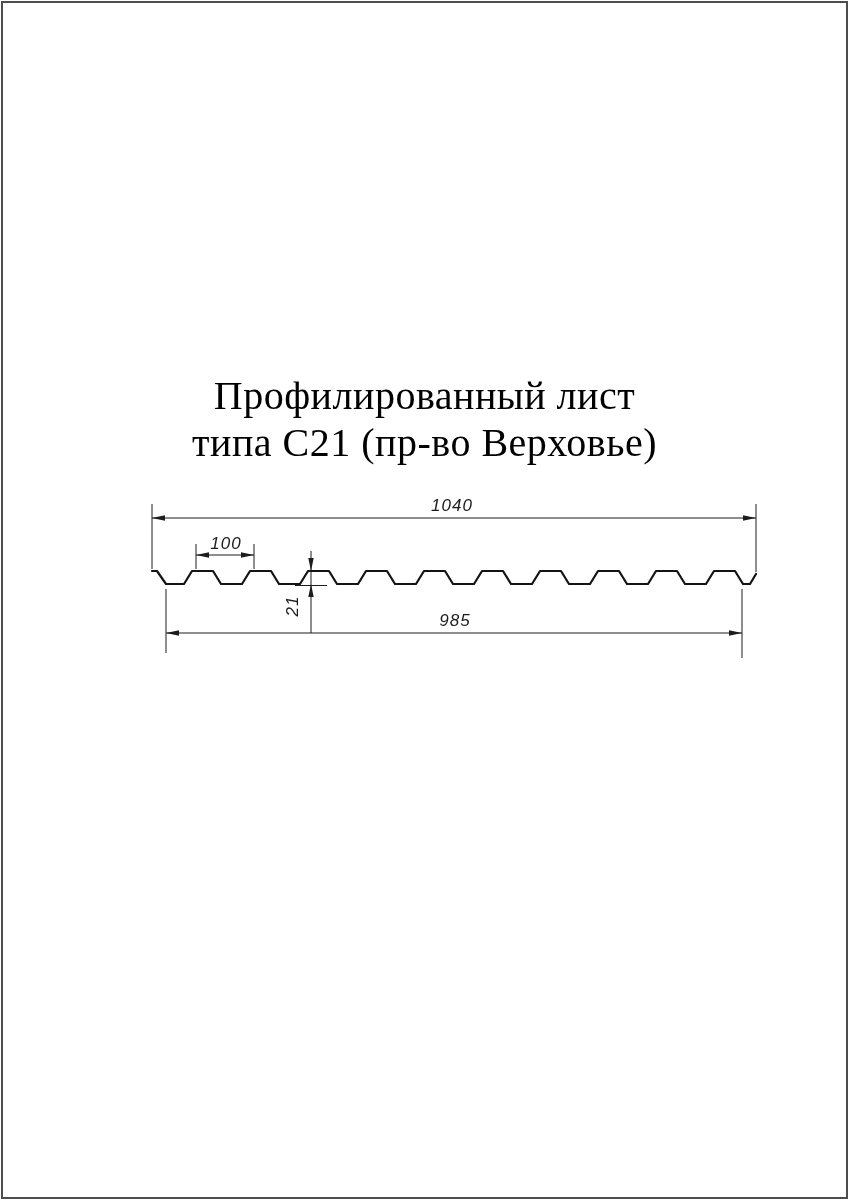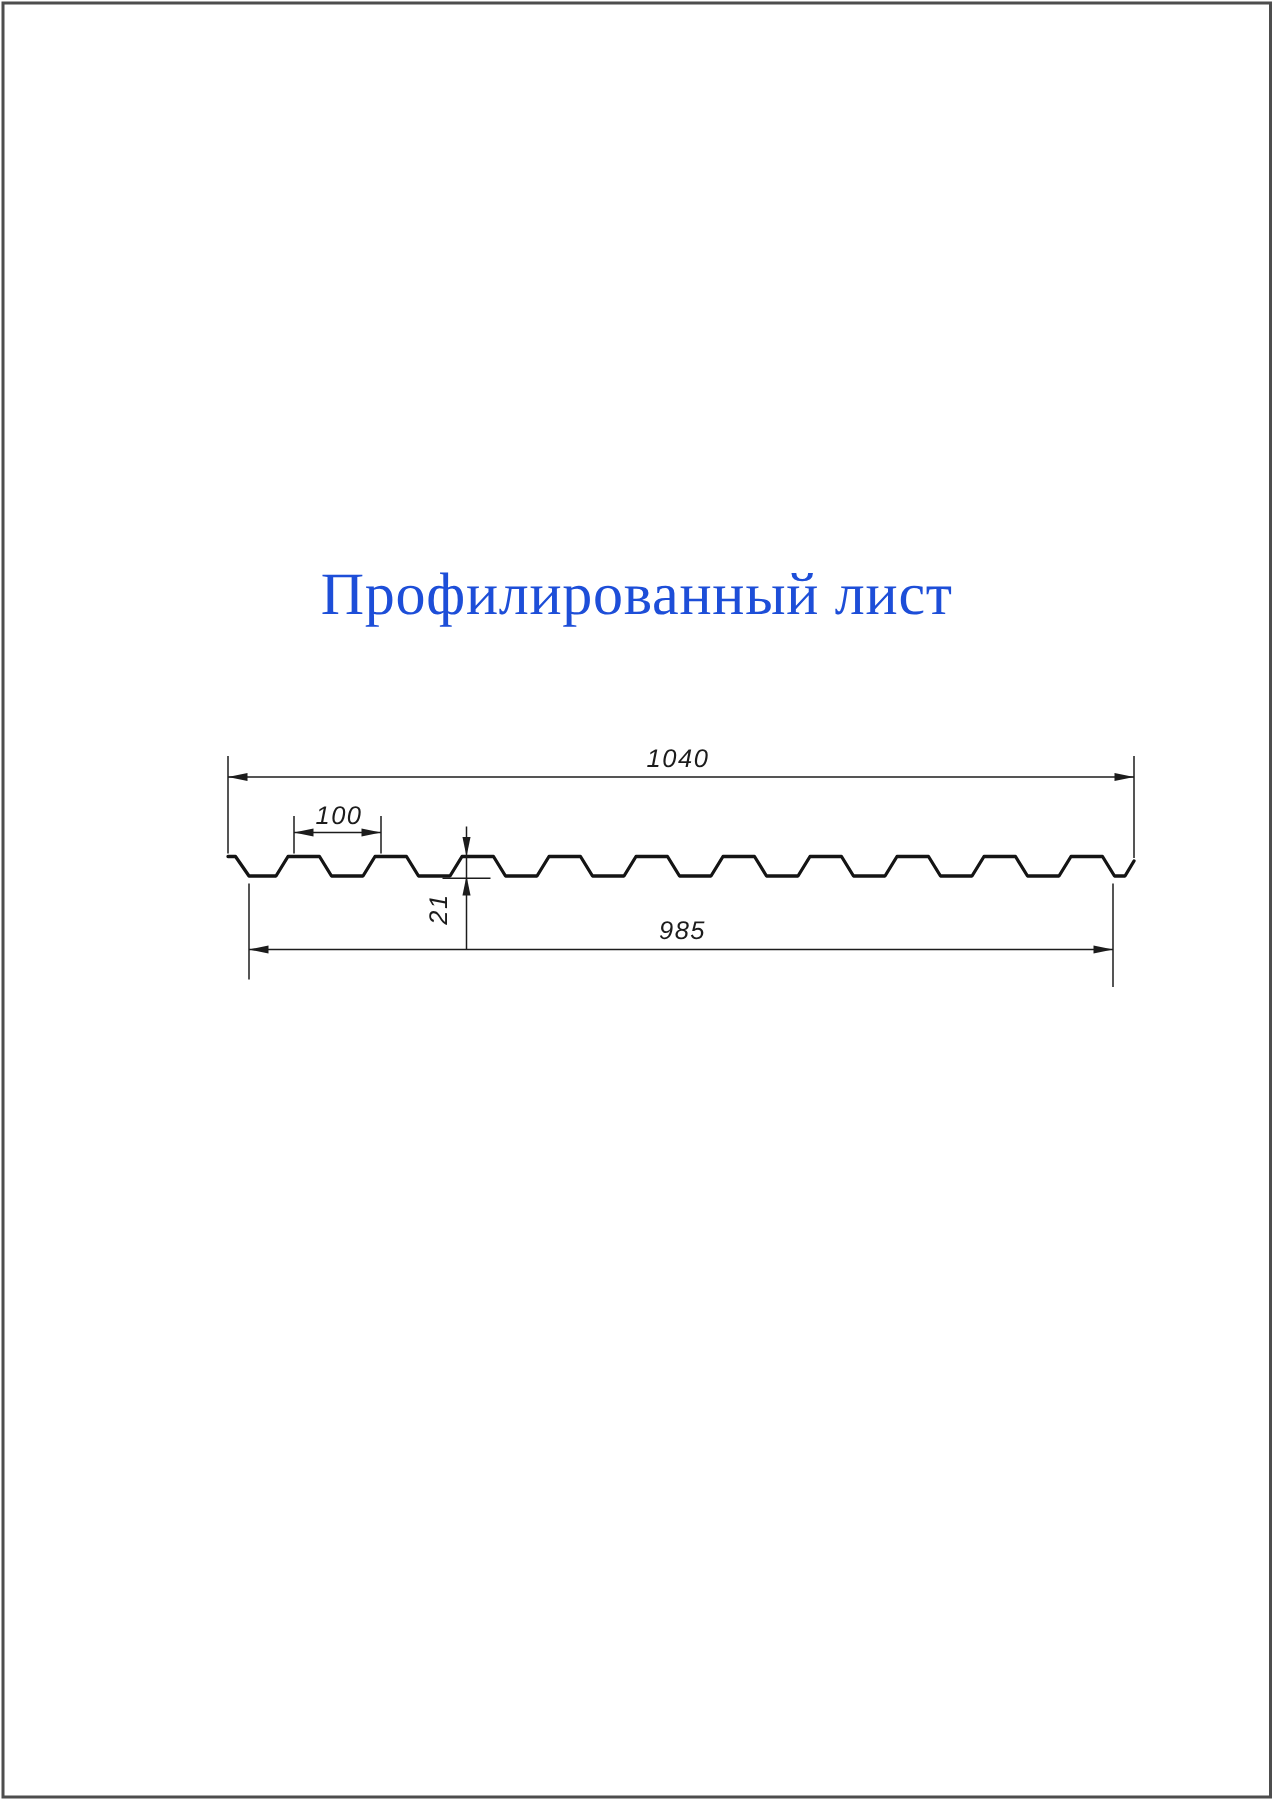--- a/index.html
+++ b/index.html
@@ -20,21 +20,21 @@
     left: 1px; top: 1px; right: 1px; bottom: 1px;
     border: 2px solid #4d4d4d;
     pointer-events: none;
   }
   .title-block {
     position: absolute;
     top: 372px;
     left: 0;
     width: 100%;
     text-align: center;
-    color: #1d4ed8;
+    color: #000000;
   }
   .title-line {
     font-family: "Liberation Serif", serif;
     font-size: 40px;
     line-height: 47px;
     font-weight: 400;
     letter-spacing: 0.5px;
     white-space: nowrap;
   }
   .drawing-svg {
@@ -69,20 +69,21 @@
 </style>
 </head>
 <body>
 
 <div class="page">
 
   <div class="page-border"></div>
 
   <div class="title-block">
     <div class="title-line">Профилированный лист</div>
+    <div class="title-line">типа С21 (пр-во Верховье)</div>
   </div>
 
   <svg class="drawing-svg" viewBox="0 0 849 1200" xmlns="http://www.w3.org/2000/svg">
 
     <path class="thick" d="M 152,571 L 157,571 L 166,584 L 184,584
          L 192,571 L 213,571 L 221,584 L 242,584
          L 250,571 L 271,571 L 279,584 L 300,584
          L 308,571 L 329,571 L 337,584 L 358,584
          L 366,571 L 387,571 L 395,584 L 416,584
          L 424,571 L 445,571 L 453,584 L 474,584

